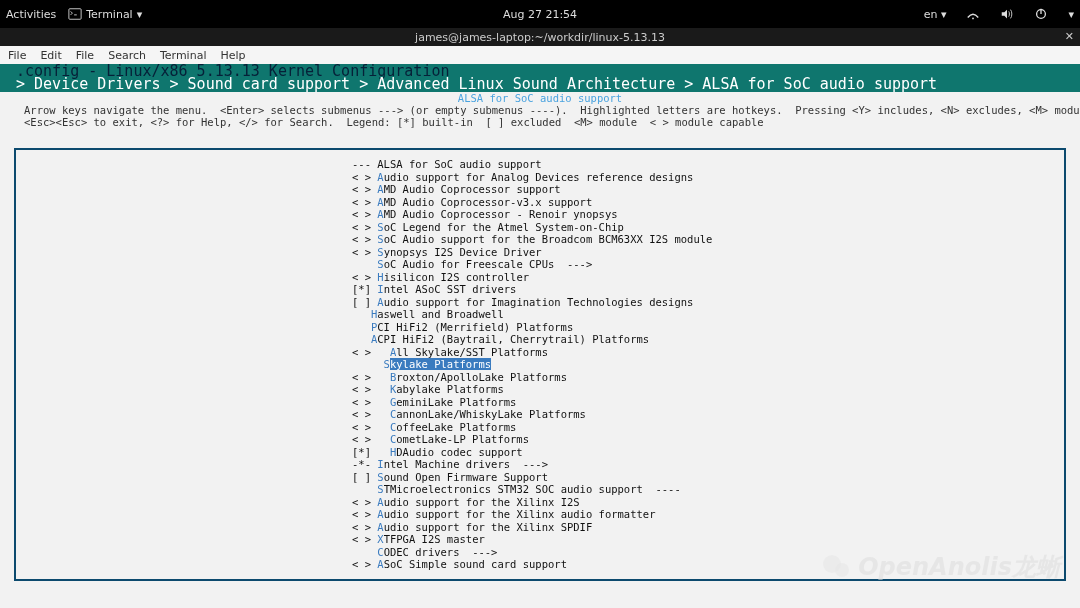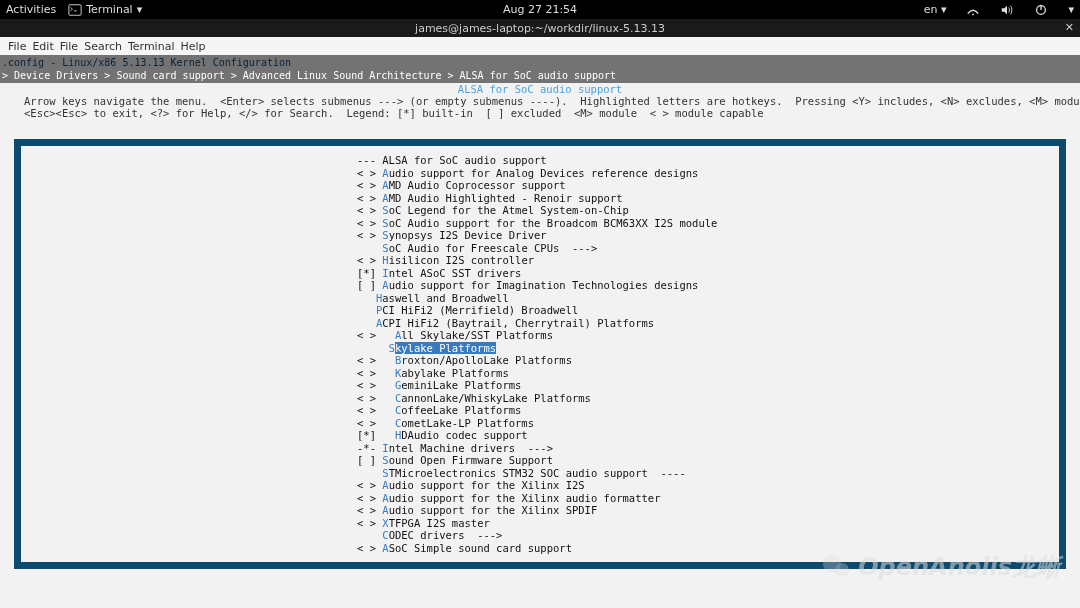--- a/index.html
+++ b/index.html
@@ -7,21 +7,21 @@
     width: 1080px; height: 608px;
     background: #2e2e2e;
     font-family: "DejaVu Sans Mono", "Liberation Mono", monospace;
     font-size: 12px;
     overflow: hidden;
     position: relative;
   }
   .topbar {
     background: #000;
     color: #ddd;
-    height: 19px;
+    height: 28px;
     display: flex;
     align-items: center;
     font-family: "DejaVu Sans", sans-serif;
     font-size: 11px;
     padding: 0 6px;
     position: relative;
     justify-content: space-between;
   }
   .topbar .left { display: flex; gap: 12px; align-items: center; }
   .topbar .center {
@@ -46,37 +46,37 @@
     position: absolute; right: 6px; top: 2px; color: #ccc; font-size: 11px;
   }
   .menubar {
     background: #f5f5f5;
     color: #333;
     height: 18px;
     display: flex;
     align-items: center;
     font-family: "DejaVu Sans", sans-serif;
     font-size: 11px;
-    gap: 6px;
+    gap: 14px;
     padding: 0 8px;
   }
   .menubar span { cursor: default; }
   .terminal {
     background: #f2f2f2;
     color: #333;
     width: 100%;
     height: calc(608px - 18px - 18px - 18px);
     position: relative;
   }
   .config-top {
-    background: #737373;
+    background: #0f766e;
     color: #fff;
-    padding: 1px 2px;
+    padding: 1px 16px;
     line-height: 13px;
-    font-size: 10px;
+    font-size: 15px;
     white-space: pre;
   }
   .config-top .black { color: #062038; }
   .content-area {
     background: #f2f2f2;
     padding: 0px 4px 10px 4px;
   }
   .box-title {
     color: #4aa3df;
     text-align: center;
@@ -94,21 +94,21 @@
   }
   .help-text {
     color: #333;
     white-space: pre;
     font-size: 10.5px;
     line-height: 12px;
     padding-left: 20px;
   }
   .menu-box {
     margin: 20px 10px 10px 10px;
-    border: 7px solid #0c4a6e;
+    border: 2px solid #0c4a6e;
     padding: 8px 6px 8px 6px;
     min-height: 420px;
     position: relative;
     background: #f2f2f2;
   }
   .menu-item {
     white-space: pre;
     font-size: 10.5px;
     line-height: 12.5px;
     color: #111;
@@ -208,30 +208,31 @@
   <div class="content-area">
     <div class="box-title">ALSA for SoC audio support</div>
     <div class="help-text">Arrow keys navigate the menu.  &lt;Enter&gt; selects submenus ---&gt; (or empty submenus ----).  Highlighted letters are hotkeys.  Pressing &lt;Y&gt; includes, &lt;N&gt; excludes, &lt;M&gt; modularizes features.  Press</div>
     <div class="help-text">&lt;Esc&gt;&lt;Esc&gt; to exit, &lt;?&gt; for Help, &lt;/&gt; for Search.  Legend: [*] built-in  [ ] excluded  &lt;M&gt; module  &lt; &gt; module capable</div>
 
     <div class="menu-box">
       <div id="menu-items">
           <div class="menu-item">--- <span class="label">ALSA for SoC audio support</span></div>
           <div class="menu-item">&lt; &gt; <span class="hot">A</span><span class="label">udio support for Analog Devices reference designs</span></div>
           <div class="menu-item">&lt; &gt; <span class="hot">A</span><span class="label">MD Audio Coprocessor support</span></div>
-          <div class="menu-item">&lt; &gt; <span class="hot">A</span><span class="label">MD Audio Highlighted - Renoir support</span></div>
+          <div class="menu-item">&lt; &gt; <span class="hot">A</span><span class="label">MD Audio Coprocessor-v3.x support</span></div>
+          <div class="menu-item">&lt; &gt; <span class="hot">A</span><span class="label">MD Audio Coprocessor - Renoir ynopsys</span></div>
           <div class="menu-item">&lt; &gt; <span class="hot">S</span><span class="label">oC Legend for the Atmel System-on-Chip</span></div>
           <div class="menu-item">&lt; &gt; <span class="hot">S</span><span class="label">oC Audio support for the Broadcom BCM63XX I2S module</span></div>
           <div class="menu-item">&lt; &gt; <span class="hot">S</span><span class="label">ynopsys I2S Device Driver</span></div>
           <div class="menu-item">    <span class="hot">S</span><span class="label">oC Audio for Freescale CPUs  ---&gt;</span></div>
           <div class="menu-item">&lt; &gt; <span class="hot">H</span><span class="label">isilicon I2S controller</span></div>
           <div class="menu-item">[*] <span class="hot">I</span><span class="label">ntel ASoC SST drivers</span></div>
           <div class="menu-item">[ ] <span class="hot">A</span><span class="label">udio support for Imagination Technologies designs</span></div>
           <div class="menu-item"><m>   <span class="hot">H</span><span class="label">aswell and Broadwell</span></m></div>
-          <div class="menu-item"><m>   <span class="hot">P</span><span class="label">CI HiFi2 (Merrifield) Broadwell</span></m></div>
+          <div class="menu-item"><m>   <span class="hot">P</span><span class="label">CI HiFi2 (Merrifield) Platforms</span></m></div>
           <div class="menu-item"><m>   <span class="hot">A</span><span class="label">CPI HiFi2 (Baytrail, Cherrytrail) Platforms</span></m></div>
           <div class="menu-item">&lt; &gt;   <span class="hot">A</span><span class="label">ll Skylake/SST Platforms</span></div>
           <div class="menu-item selected"><span class="sel-prefix"><m></m></span>     <span class="hot">S</span><span class="label">kylake Platforms</span></div>
           <div class="menu-item">&lt; &gt;   <span class="hot">B</span><span class="label">roxton/ApolloLake Platforms</span></div>
           <div class="menu-item">&lt; &gt;   <span class="hot">K</span><span class="label">abylake Platforms</span></div>
           <div class="menu-item">&lt; &gt;   <span class="hot">G</span><span class="label">eminiLake Platforms</span></div>
           <div class="menu-item">&lt; &gt;   <span class="hot">C</span><span class="label">annonLake/WhiskyLake Platforms</span></div>
           <div class="menu-item">&lt; &gt;   <span class="hot">C</span><span class="label">offeeLake Platforms</span></div>
           <div class="menu-item">&lt; &gt;   <span class="hot">C</span><span class="label">ometLake-LP Platforms</span></div>
           <div class="menu-item">[*]   <span class="hot">H</span><span class="label">DAudio codec support</span></div>

